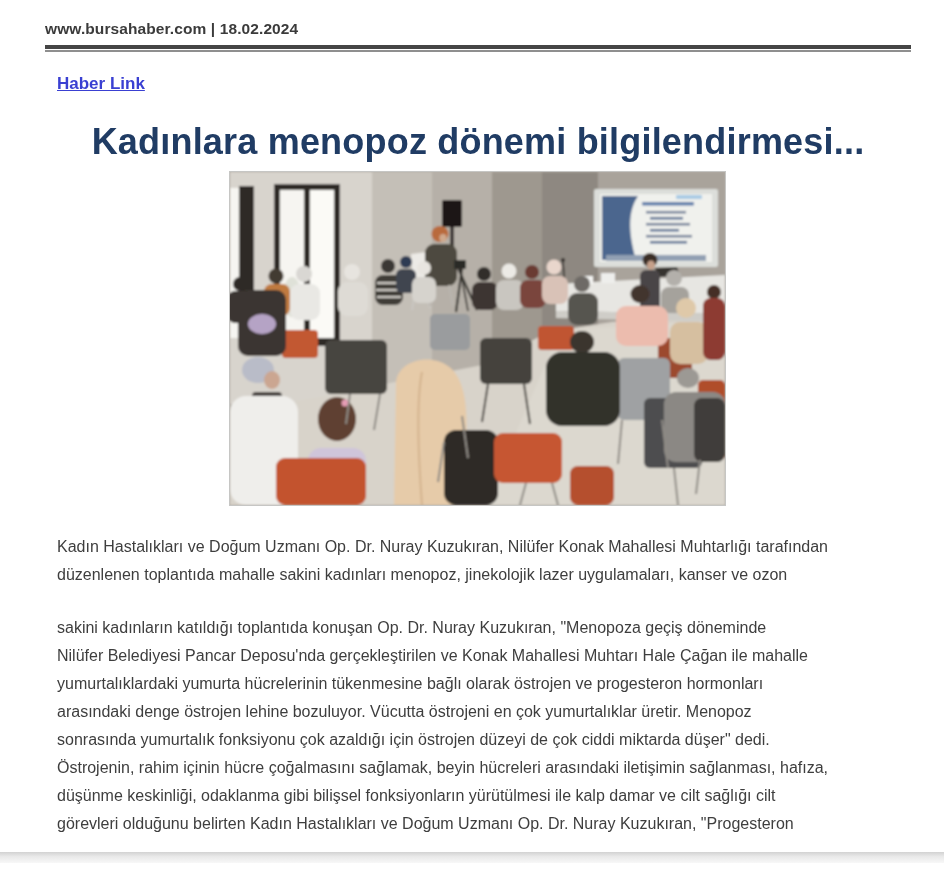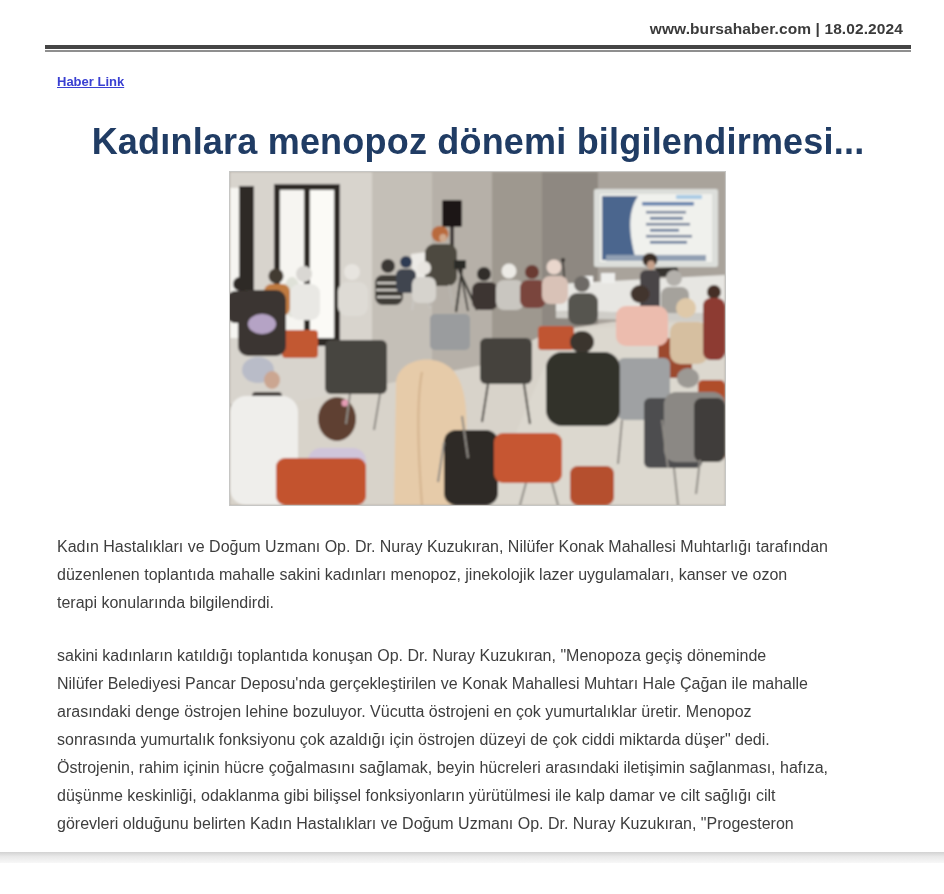--- a/index.html
+++ b/index.html
@@ -4,30 +4,30 @@
 <style>
   * { margin:0; padding:0; box-sizing:border-box; }
   html,body { width:944px; height:894px; }
   body {
     background:#ffffff;
     font-family:"Liberation Sans","DejaVu Sans",sans-serif;
     position:relative; overflow:hidden; color:#3e3e3e;
   }
   .site-date {
     position:absolute; top:20px; left:45px; width:858px;
-    text-align:right; font-size:15.5px; font-weight:600;
+    font-size:15.5px; font-weight:600;
     color:#3b3b3b; letter-spacing:.1px;
   }
   .rule {
     position:absolute; top:45px; left:45px; width:866px; height:8px;
     background:linear-gradient(to bottom,#454545 0 4px,#ffffff 4px 5.5px,#8f8f8f 5.5px 7px,#ffffff 7px);
   }
   .news-link {
     position:absolute; top:74px; left:57px;
-    font-size:13px; font-weight:600; color:#3a40d2;
+    font-size:17px; font-weight:600; color:#3a40d2;
     text-decoration:underline; cursor:pointer;
   }
   .title {
     position:absolute; top:121px; left:45px; width:866px;
     text-align:center; font-size:36px; font-weight:700;
     color:#203c64; letter-spacing:.2px;
   }
   .photo {
     position:absolute; top:172px; left:230px; width:495px; height:333px;
     outline:1px solid #c6c6c4; overflow:hidden; background:#b6b0a8;
@@ -245,25 +245,25 @@
           </g>
         </g>
       </g>
     </svg>
   </div>
 
   <div class="body-text">
     <div class="para">
         <div class="tline">Kadın Hastalıkları ve Doğum Uzmanı Op. Dr. Nuray Kuzukıran, Nilüfer Konak Mahallesi Muhtarlığı tarafından</div>
         <div class="tline">düzenlenen toplantıda mahalle sakini kadınları menopoz, jinekolojik lazer uygulamaları, kanser ve ozon</div>
-        <div class="tline">terapi konularında bilgilendirdi.</div>
       </div>
     <div class="para">
         <div class="tline">sakini kadınların katıldığı toplantıda konuşan Op. Dr. Nuray Kuzukıran, "Menopoza geçiş döneminde</div>
         <div class="tline">Nilüfer Belediyesi Pancar Deposu'nda gerçekleştirilen ve Konak Mahallesi Muhtarı Hale Çağan ile mahalle</div>
+        <div class="tline">yumurtalıklardaki yumurta hücrelerinin tükenmesine bağlı olarak östrojen ve progesteron hormonları</div>
         <div class="tline">arasındaki denge östrojen lehine bozuluyor. Vücutta östrojeni en çok yumurtalıklar üretir. Menopoz</div>
         <div class="tline">sonrasında yumurtalık fonksiyonu çok azaldığı için östrojen düzeyi de çok ciddi miktarda düşer" dedi.</div>
         <div class="tline">Östrojenin, rahim içinin hücre çoğalmasını sağlamak, beyin hücreleri arasındaki iletişimin sağlanması, hafıza,</div>
         <div class="tline">düşünme keskinliği, odaklanma gibi bilişsel fonksiyonların yürütülmesi ile kalp damar ve cilt sağlığı cilt</div>
         <div class="tline">görevleri olduğunu belirten Kadın Hastalıkları ve Doğum Uzmanı Op. Dr. Nuray Kuzukıran, "Progesteron</div>
       </div>
   </div>
 
   <div class="cut-band"></div>
   <div class="bottom-cover"></div>

